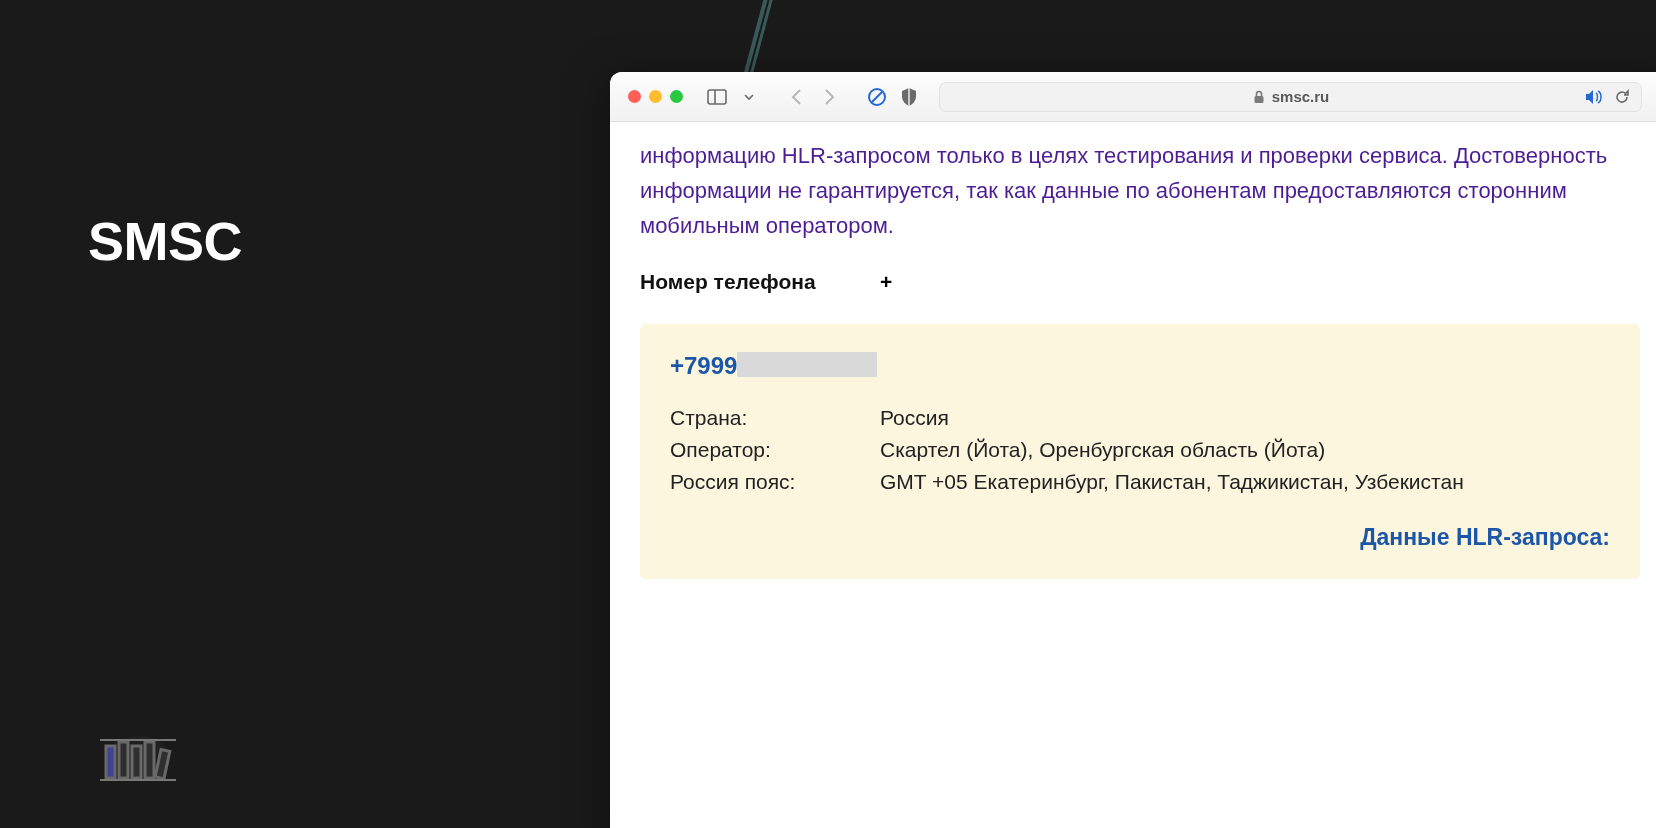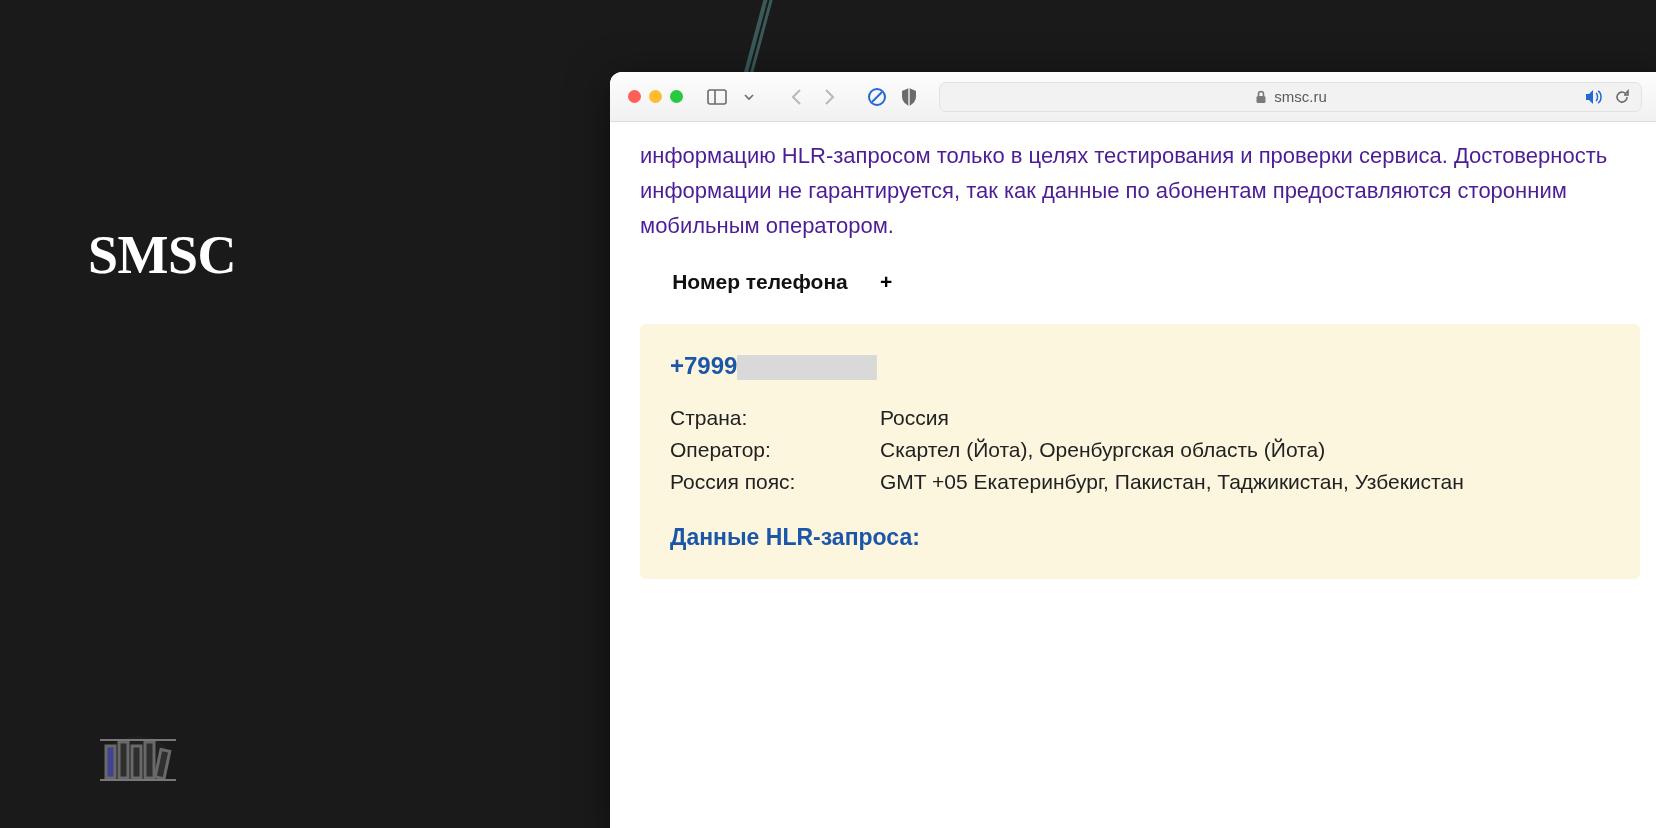--- a/index.html
+++ b/index.html
@@ -31,24 +31,23 @@
   width: 3px;
   height: 100%;
   background: #3a5a5a;
   border-radius: 2px;
 }
 
 
 .left-panel {
   position: absolute;
   left: 88px;
-  top: 224px;
+  top: 210px;
   color: #fff;
   width: 470px;
-  font-family: Liberation Serif, serif;
 }
 .left-title {
   font-size: 54px;
   font-weight: 700;
   margin-bottom: 22px;
   letter-spacing: -0.5px;
 }
 .left-sub {
   font-size: 28px;
   color: #c8c8c8;
@@ -113,20 +112,21 @@
   border: 1px solid #e2e2e2;
   border-radius: 7px;
   margin: 0 10px;
   display: flex;
   align-items: center;
   justify-content: center;
   gap: 6px;
   font-size: 15px;
   color: #5a5a5a;
   position: relative;
+  font-weight: bold;
 }
 .addr-right {
   position: absolute;
   right: 10px;
   display: flex;
   gap: 10px;
   align-items: center;
 }
 .addr-right .chrome-icon { color: #2568d4; width:18px; height:18px; }
 .addr-right .chrome-icon.gray { color: #6b6b6b; }
@@ -146,21 +146,20 @@
 .form-row {
   display: flex;
   align-items: center;
   margin-bottom: 30px;
 }
 .form-label {
   font-weight: 700;
   font-size: 21px;
   width: 240px;
   color: #111;
-  text-align: center;
 }
 .plus {
   font-size: 21px;
   font-weight: 700;
   margin-right: 6px;
 }
 .text-input {
   font-size: 20px;
   padding: 4px 8px;
   border: 1px solid #b8b8b8;
@@ -215,35 +214,36 @@
   background: #fcf6de;
   border-radius: 6px;
   padding: 28px 30px;
 }
 .result-phone {
   color: #1b56a8;
   font-size: 24px;
   font-weight: 700;
   margin-bottom: 26px;
   display: flex;
-  align-items: flex-end;
+  align-items: flex-start;
 }
 .result-table {
   display: grid;
   grid-template-columns: 210px 1fr;
   row-gap: 8px;
   font-size: 21px;
   color: #222;
 }
 .result-table .k { font-weight: 400; }
 .result-section {
   color: #1b56a8;
   font-size: 23px;
   font-weight: 700;
   margin-top: 30px;
+  text-align: right;
 }
 
 .redact {
   display: inline-block;
   height: 25px;
   background: #d9d9d9;
   vertical-align: middle;
   border-radius: 1px;
 }
 .redact.w120 { width: 120px; }

